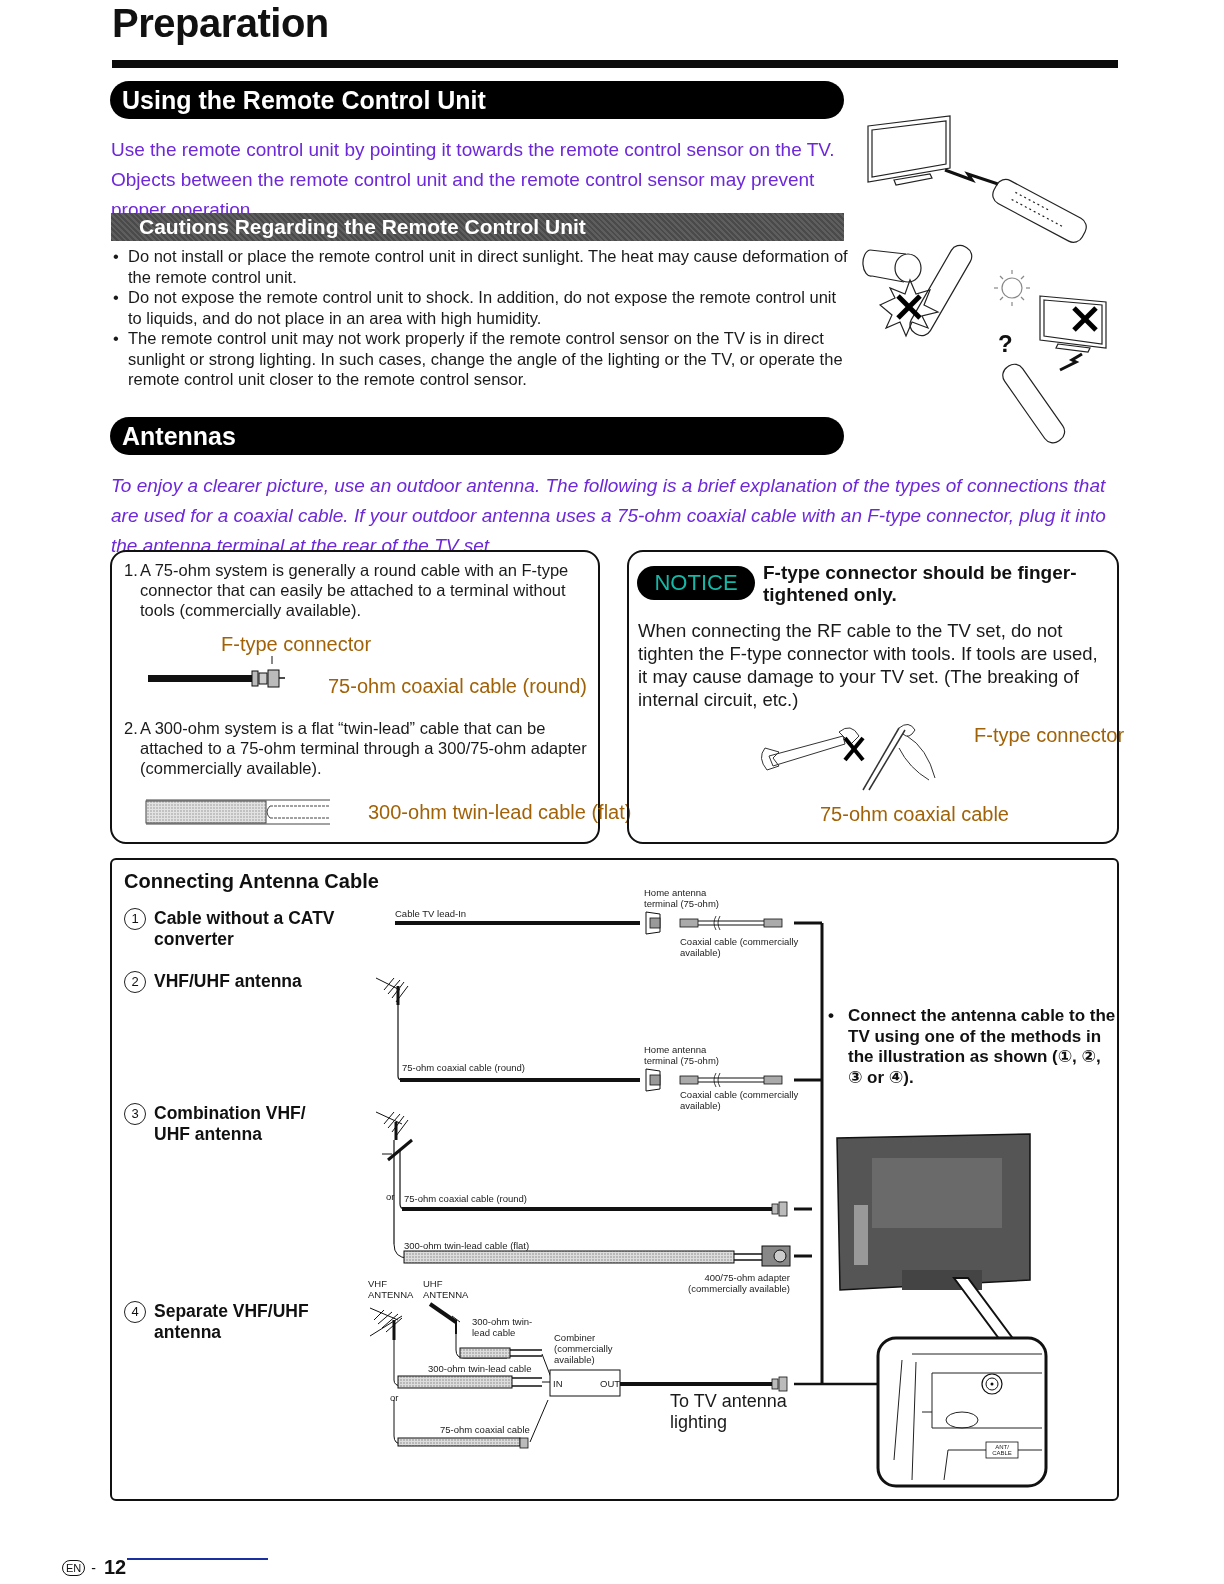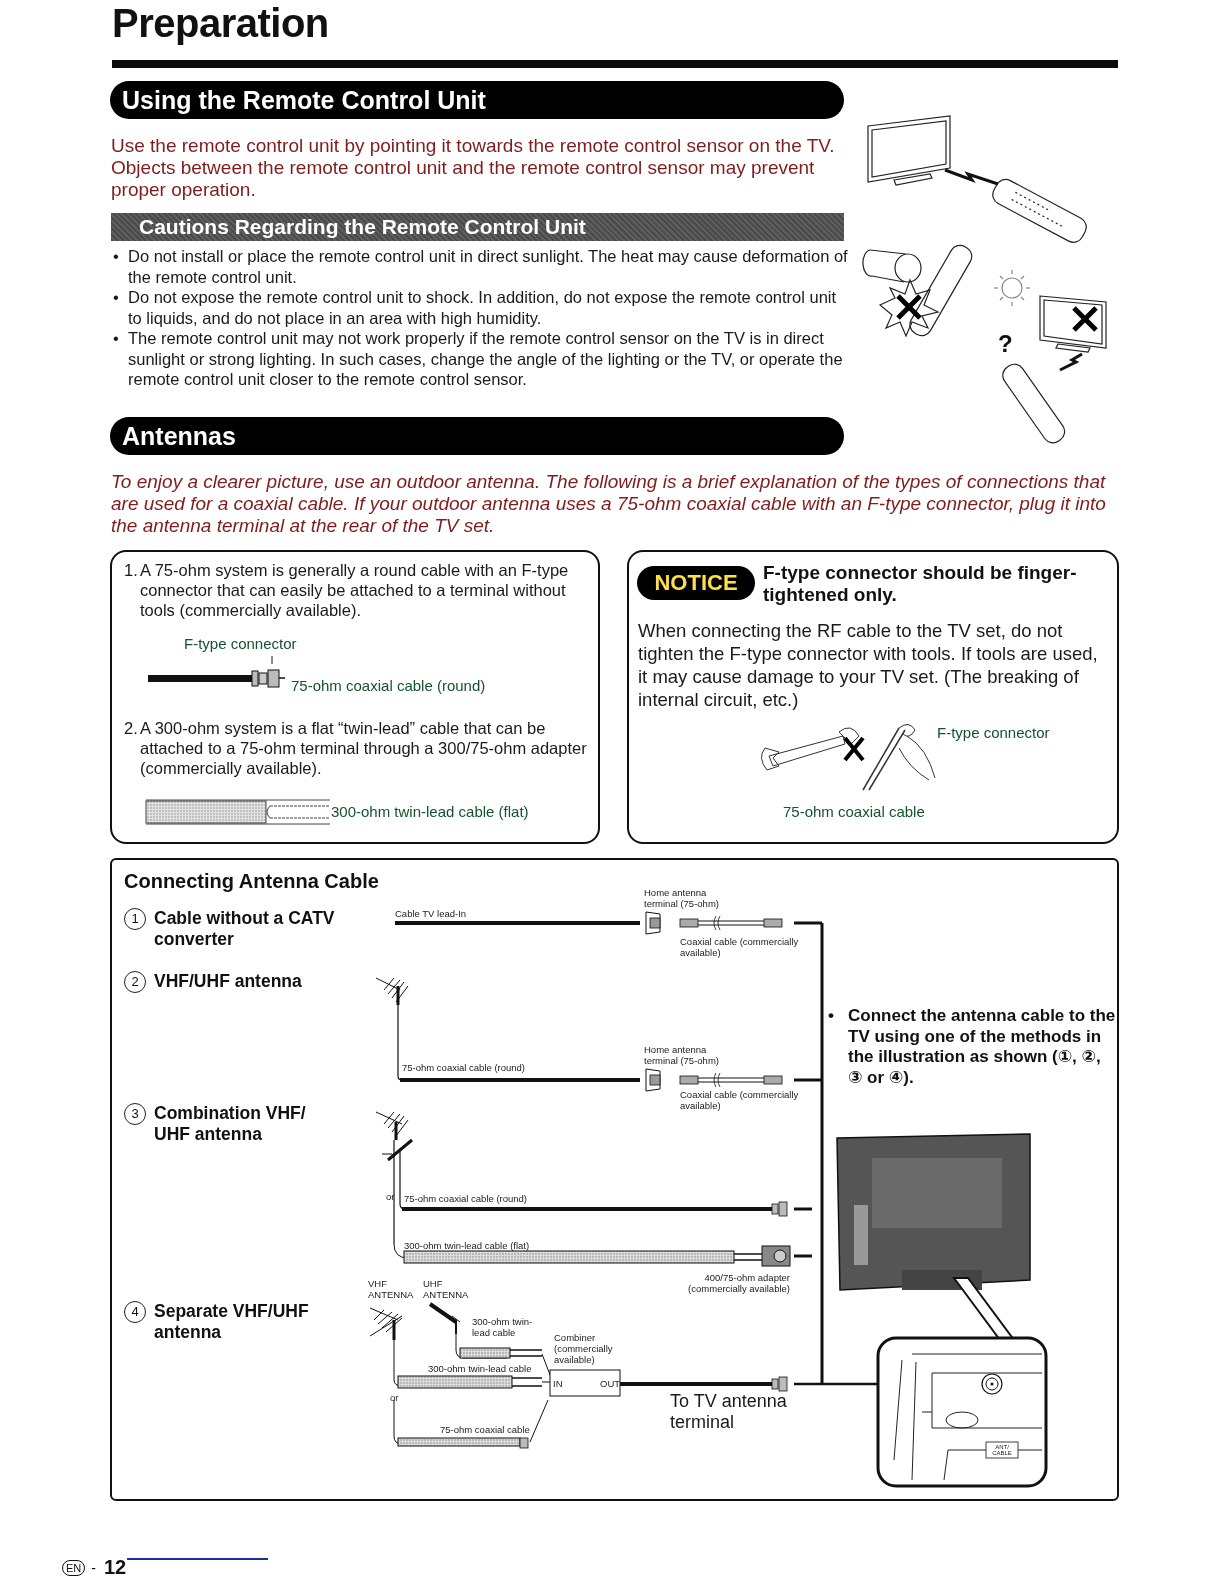--- a/index.html
+++ b/index.html
@@ -8,21 +8,21 @@
   .abs { position: absolute; }
 
   .page-title { left: 112px; top: 0px; font-size: 40px; font-weight: bold; letter-spacing: -0.5px; line-height: 46px; }
   .title-rule { left: 112px; top: 60px; width: 1006px; height: 8px; background: #0c0c0c; }
 
   .pill { background: #000; color: #fff; border-radius: 20px; font-weight: bold; font-size: 25px;
           padding-left: 12px; box-sizing: border-box; display: flex; align-items: center; }
   .pill-remote { left: 110px; top: 81px; width: 734px; height: 38px; }
   .pill-antennas { left: 110px; top: 417px; width: 734px; height: 38px; }
 
-  .intro { font-size: 19px; line-height: 22px; color: #7f1d1d; }
+  .intro { font-size: 19px; line-height: 30px; color: #6d28d9; }
   .intro-remote { left: 111px; top: 135px; width: 740px; }
   .intro-ant { left: 111px; top: 471px; width: 1010px; font-style: italic; }
 
   .caution-bar { left: 111px; top: 213px; width: 733px; height: 28px;
                  background: repeating-linear-gradient(45deg, #4a4a4a 0 2px, #5e5e5e 2px 4px);
                  color: #fff; font-weight: bold; font-size: 21px; padding-left: 28px; box-sizing: border-box;
                  display: flex; align-items: center; }
   .caution-list { left: 111px; top: 246px; width: 740px; margin: 0; padding: 0; list-style: none;
                   font-size: 16.5px; line-height: 20.5px; color: #1a1a1a; }
   .caution-list li { position: relative; padding-left: 17px; }
@@ -30,24 +30,24 @@
 
   .box { border: 2px solid #111; border-radius: 16px; box-sizing: border-box; }
   .box-left { left: 110px; top: 550px; width: 490px; height: 294px; }
   .box-right { left: 627px; top: 550px; width: 492px; height: 294px; }
   .box-connect { left: 110px; top: 858px; width: 1009px; height: 643px; border-radius: 6px; }
 
   .num-list { font-size: 16.5px; line-height: 20px; color: #1a1a1a; }
   .num-item { position: absolute; left: 12px; width: 470px; padding-left: 16px; box-sizing: border-box; }
   .num-item .n { position: absolute; left: 0; top: 0; }
 
-  .small-label { font-size: 15px; color: #14532d; position: absolute; white-space: nowrap; }
-
-  .notice-badge { left: 8px; top: 14px; width: 118px; height: 34px; background: #000; color: #fde047;
-                  border-radius: 18px; font-size: 22px; font-weight: bold; display: flex; align-items: center; justify-content: center; }
+  .small-label { font-size: 20px; color: #a16207; position: absolute; white-space: nowrap; margin-left: 37px; }
+
+  .notice-badge { left: 8px; top: 14px; width: 118px; height: 34px; background: #000; color: #14b8a6;
+                  border-radius: 18px; font-size: 22px; font-weight: normal; display: flex; align-items: center; justify-content: center; }
   .notice-head { left: 134px; top: 10px; width: 350px; font-weight: bold; font-size: 19px; line-height: 22px; }
   .notice-body { left: 9px; top: 67px; width: 470px; font-size: 18.5px; line-height: 23px; color: #1a1a1a; }
 
   .connect-title { left: 12px; top: 10px; font-weight: bold; font-size: 20px; }
   .method { position: absolute; left: 12px; font-weight: bold; font-size: 17.5px; line-height: 21px; }
   .method .circ { display: inline-block; width: 20px; height: 20px; border: 1.3px solid #222; border-radius: 50%;
                   font-weight: normal; font-size: 13px; text-align: center; line-height: 20px; position: absolute; left: 0; top: 0; }
   .method .txt { display: block; padding-left: 30px; }
 
   .tiny { position: absolute; font-size: 9.5px; line-height: 11px; color: #222; white-space: nowrap; }
@@ -379,21 +379,21 @@
   <div class="tiny" style="left:568px;top:412px;white-space:normal;width:110px;text-align:right">400/75-ohm adapter (commercially available)</div>
   <div class="tiny" style="left:256px;top:418px;white-space:normal;width:40px">VHF ANTENNA</div>
   <div class="tiny" style="left:311px;top:418px;white-space:normal;width:40px">UHF ANTENNA</div>
   <div class="tiny" style="left:360px;top:456px;white-space:normal;width:70px">300-ohm twin-lead cable</div>
   <div class="tiny" style="left:442px;top:472px;white-space:normal;width:70px">Combiner (commercially available)</div>
   <div class="tiny" style="left:316px;top:503px">300-ohm twin-lead cable</div>
   <div class="tiny" style="left:441px;top:518px">IN</div>
   <div class="tiny" style="left:488px;top:518px">OUT</div>
   <div class="tiny" style="left:278px;top:532px">or</div>
   <div class="tiny" style="left:328px;top:564px">75-ohm coaxial cable</div>
-  <div class="abs to-tv" style="width:140px">To TV antenna terminal</div>
+  <div class="abs to-tv" style="width:140px">To TV antenna lighting</div>
   <div class="tiny" style="left:875px;top:584px;font-size:6px;line-height:6px;white-space:normal;width:30px;text-align:center">ANT/ CABLE</div>
 
   <div class="abs instr">
     <span class="bullet">•</span>
     <span class="t">Connect the antenna cable to the TV using one of the methods in the illustration as shown (①, ②, ③ or ④).</span>
   </div>
 </div>
 
 <div class="abs footer">
   <span class="en-badge">EN</span>

